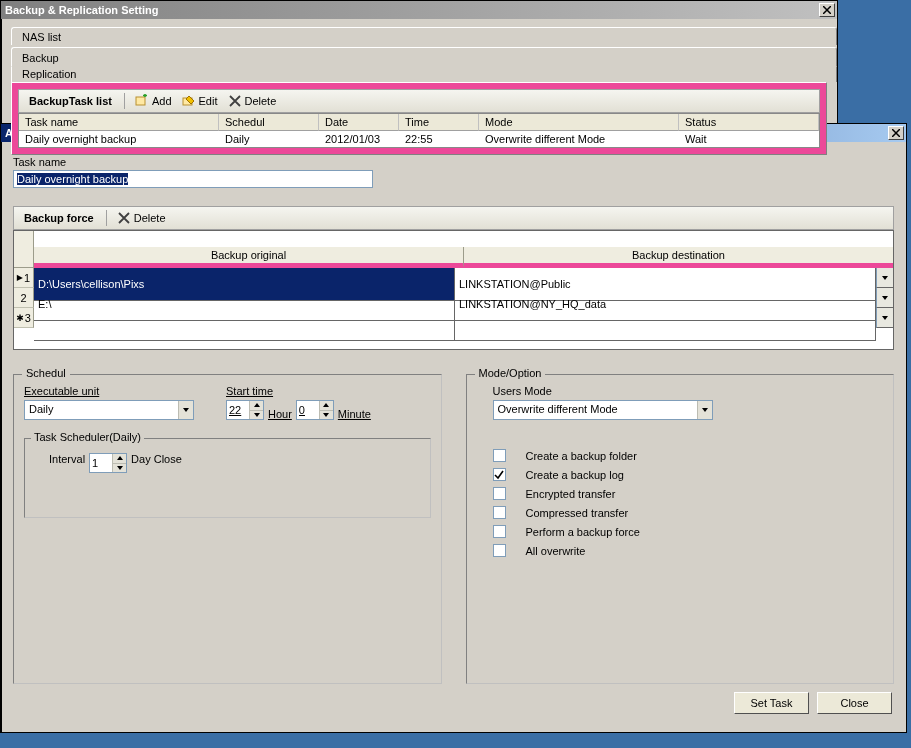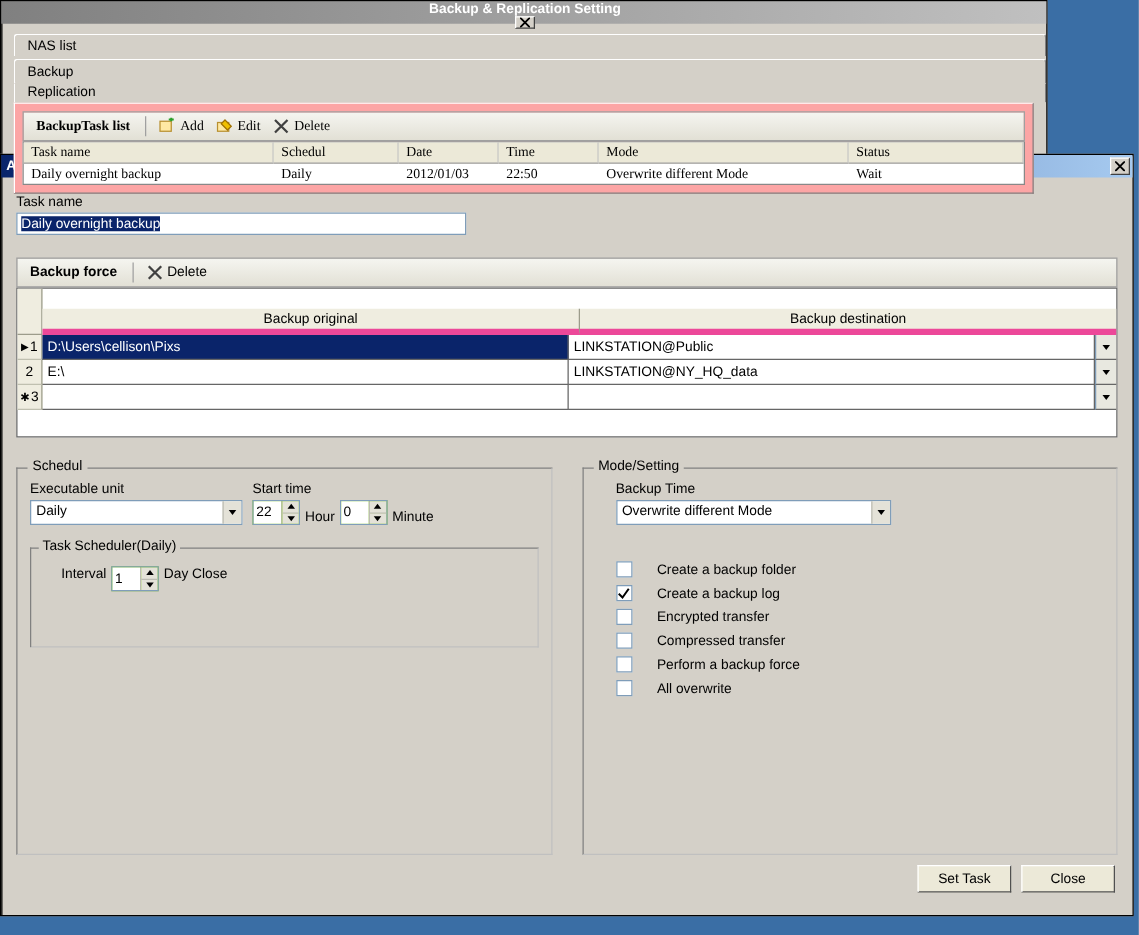--- a/index.html
+++ b/index.html
@@ -24,21 +24,20 @@
     color: #fff;
     height: 18px;
     display: flex;
     align-items: center;
     padding: 0 2px 0 4px;
     font-weight: bold;
     justify-content: space-between;
   }
   .titlebar-inactive {
     background: linear-gradient(to right, #808080, #c0c0c0);
-    flex-direction: column;
   }
   .closebox {
     width: 16px;
     height: 14px;
     background: #d4d0c8;
     border: 1px solid #fff;
     border-right-color: #404040;
     border-bottom-color: #404040;
     display: flex;
     align-items: center;
@@ -73,25 +72,24 @@
     padding-top: 4px;
     border-bottom: 1px solid #d4d0c8;
     margin-bottom: -1px;
     z-index: 3;
   }
   .panel {
     margin: 0 10px 10px 10px;
     border: 1px solid #808080;
     border-left-color: #fff;
     border-top-color: #fff;
-    background: #fca5a5;
+    background: #ec4899;
     padding: 6px;
     position: relative;
     z-index: 1;
-    font-family: Liberation Serif, serif;
   }
   .toolbar {
     background: linear-gradient(#f5f5f0, #e2e0d5);
     border: 1px solid #a0a0a0;
     display: flex;
     align-items: center;
     padding: 2px 4px;
     gap: 2px;
     height: 24px;
   }
@@ -209,21 +207,21 @@
     padding: 2px 0;
     display: flex;
     align-items: center;
     justify-content: center;
     gap: 1px;
   }
   .bg-row .bcell {
     flex: 1;
     border-right: 1px solid #666;
     border-bottom: 1px solid #666;
-    padding: 3px 4px;
+    padding: 16px 4px;
     display: flex;
     align-items: center;
   }
   .bg-row .bcell.selected {
     background: #0a246a;
     color: #fff;
   }
   .dropbtn {
     width: 17px;
     border-left: 1px solid #7f9db9;
@@ -276,21 +274,21 @@
     background: #e4e2d8;
     border-left: 1px solid #bcbcb2;
     display: flex;
     align-items: center;
     justify-content: center;
     cursor: pointer;
   }
   .spin {
     display: inline-flex;
     border: 1px solid #7f9db9;
-    background: #84cc16;
+    background: #0f172a;
     height: 20px;
   }
   .spin input {
     border: none;
     width: 22px;
     padding: 2px 2px;
     font-family: inherit;
     font-size: 11px;
   }
   .spin .spinbtns {
@@ -420,21 +418,21 @@
           <div class="cell c-sched">Schedul</div>
           <div class="cell c-date">Date</div>
           <div class="cell c-time">Time</div>
           <div class="cell c-mode">Mode</div>
           <div class="cell c-status">Status</div>
         </div>
         <div class="grid-row">
           <div class="cell c-task">Daily overnight backup</div>
           <div class="cell c-sched">Daily</div>
           <div class="cell c-date">2012/01/03</div>
-          <div class="cell c-time">22:50</div>
+          <div class="cell c-time">22:55</div>
           <div class="cell c-mode">Overwrite different Mode</div>
           <div class="cell c-status">Wait</div>
         </div>
       </div>
     </div>
   </div>
 </div>
 
 <div class="window win2">
   <div class="titlebar">
@@ -506,21 +504,21 @@
           </div>
       </div>
       <div class="bg-fill"></div>
     </div>
 
     <div class="columns">
 
       <div class="groupbox" style="height:310px;">
         <div class="legend">Schedul</div>
 
-        <div class="row-flex" style="align-items:flex-start;gap:8px;">
+        <div class="row-flex" style="align-items:flex-start;gap:32px;text-decoration:underline;">
           <div>
             <div>Executable unit</div>
             <div class="combo" style="width:170px;margin-top:3px;">
               <div class="combo-text">Daily</div>
               <div class="combo-btn">
                   <div class="down-tri"></div>
                 </div>
             </div>
           </div>
           <div>
@@ -568,23 +566,23 @@
                     <div class="down-tri"></div>
                   </div>
               </div>
             </div>
             <span>Day Close</span>
           </div>
         </div>
       </div>
 
       <div class="groupbox" style="height:310px;">
-        <div class="legend">Mode/Setting</div>
+        <div class="legend">Mode/Option</div>
         <div style="margin-left:16px;">
-          <div>Backup Time</div>
+          <div>Users Mode</div>
           <div class="combo" style="width:220px;margin-top:3px;">
             <div class="combo-text">Overwrite different Mode</div>
             <div class="combo-btn">
                 <div class="down-tri"></div>
               </div>
           </div>
         </div>
         <div style="height:24px"></div>
         <div class="chk">
           <div class="box"></div>

